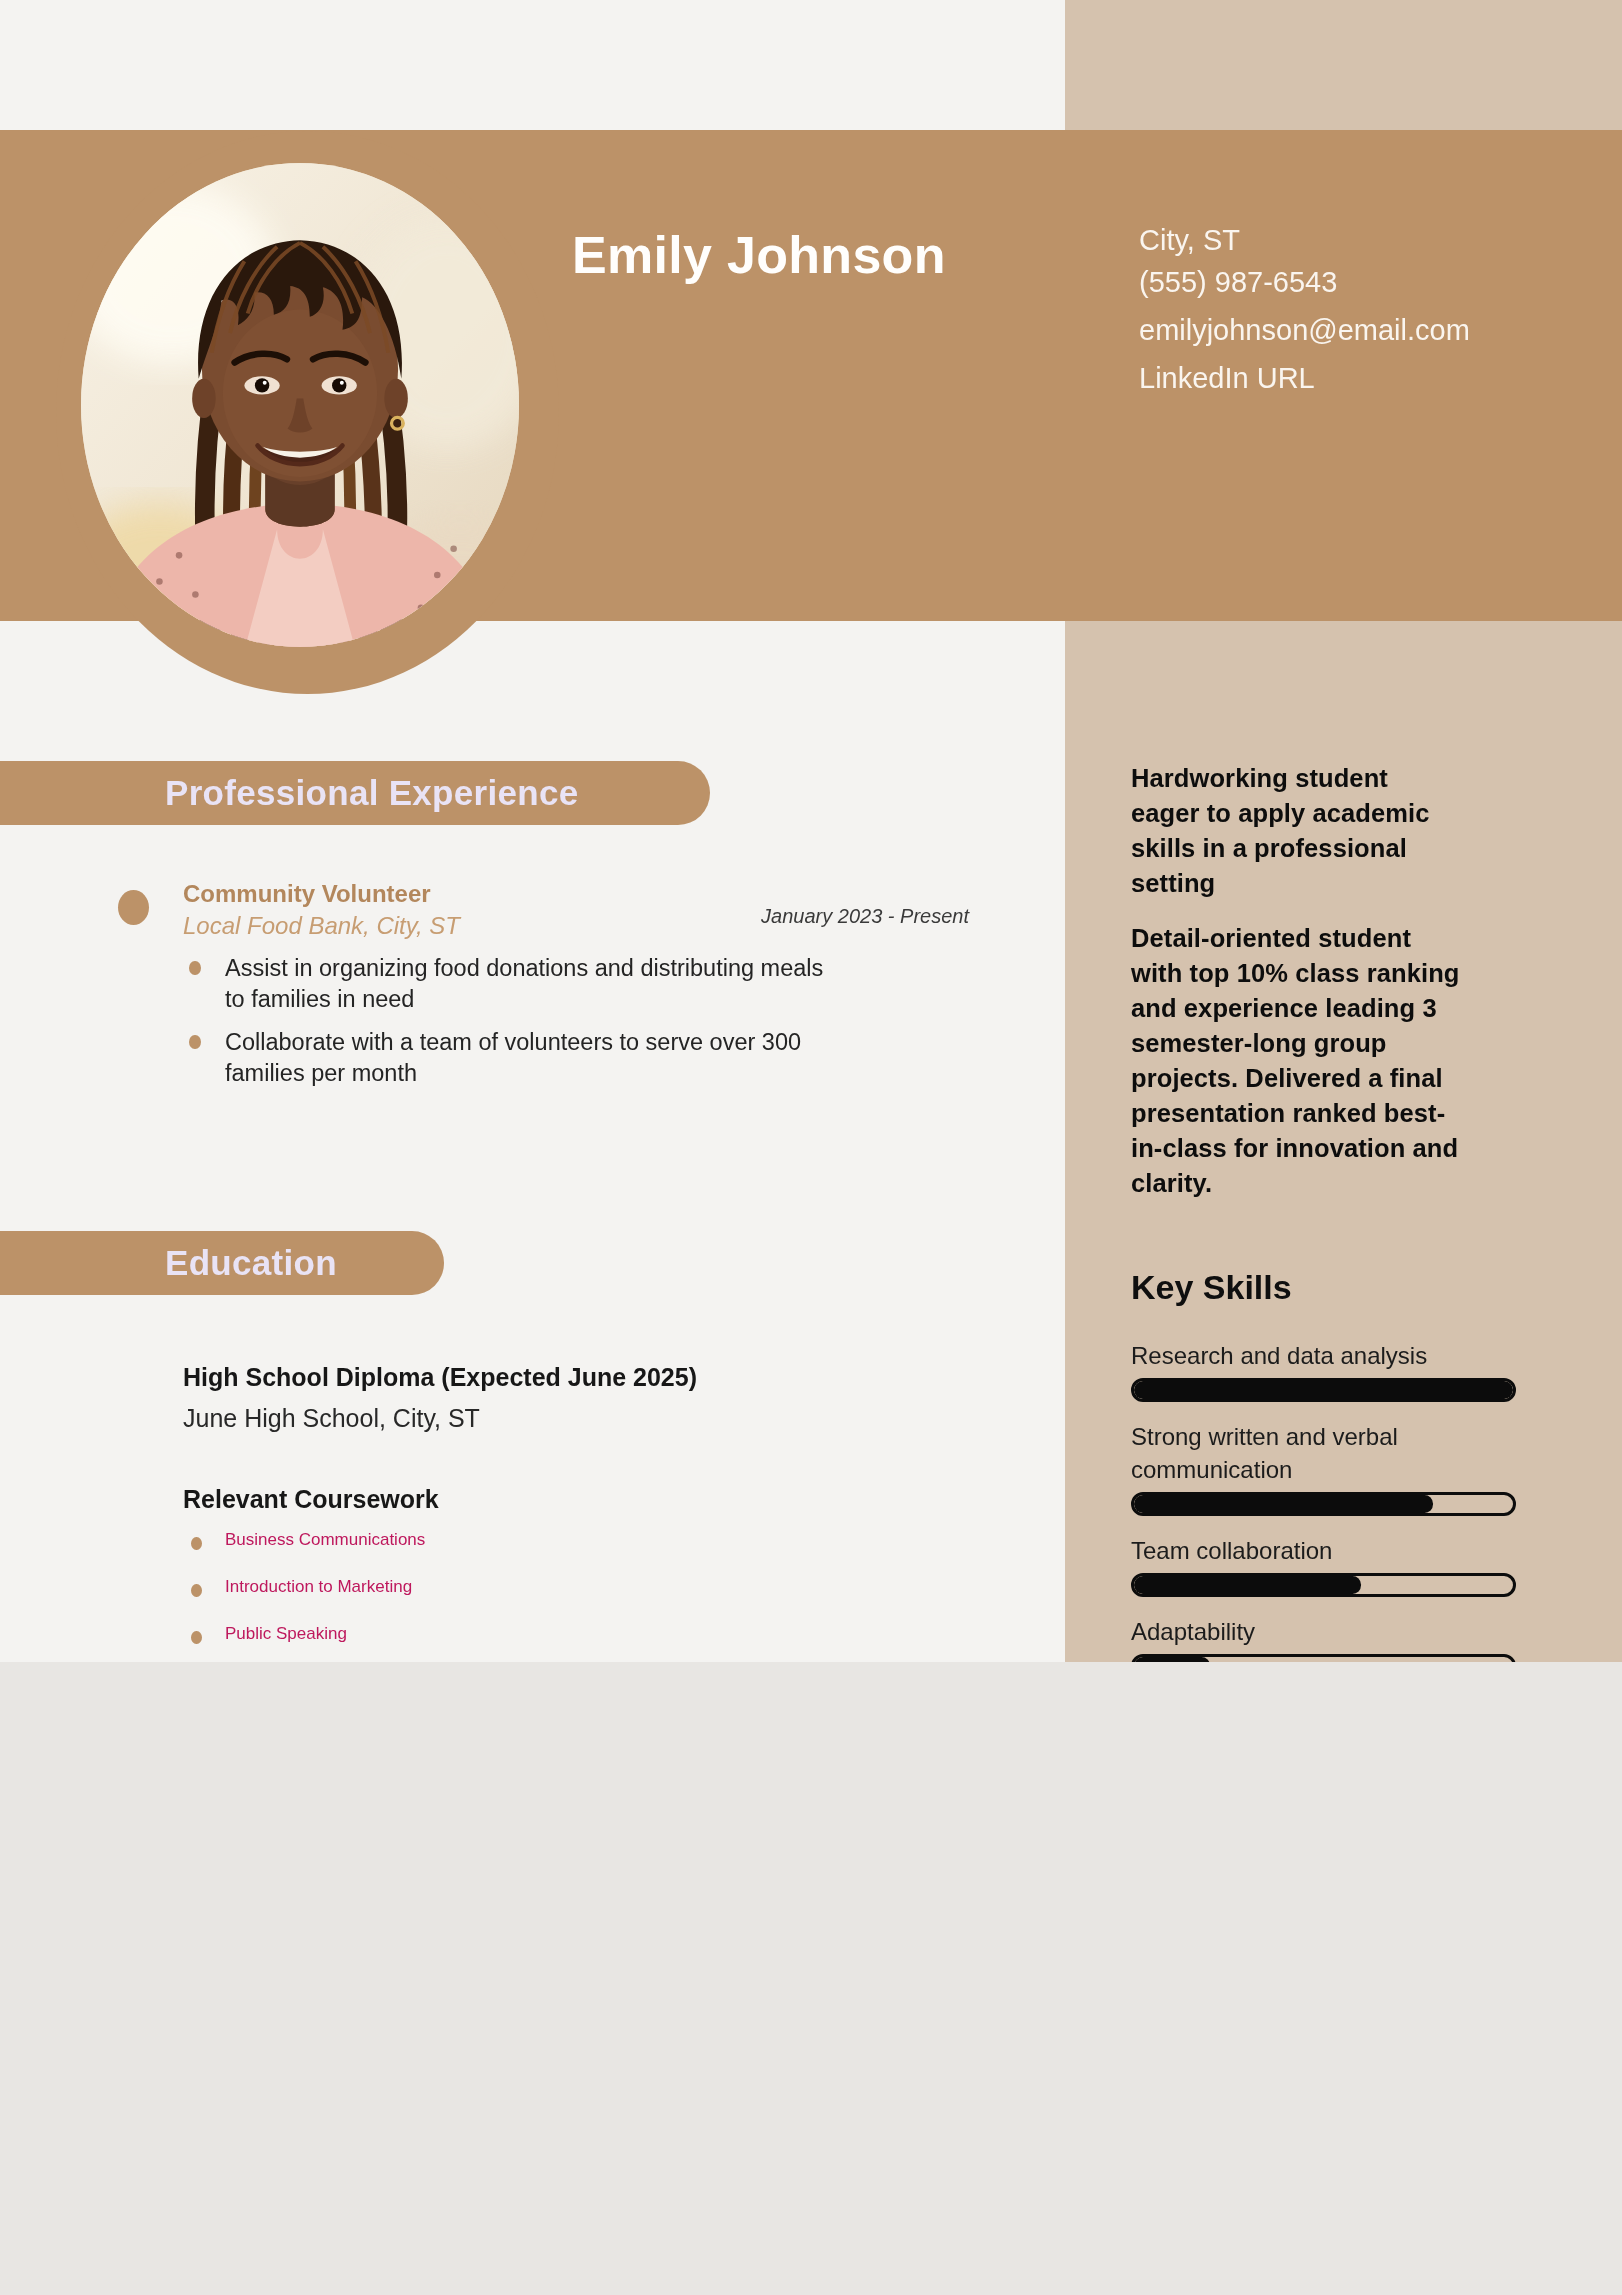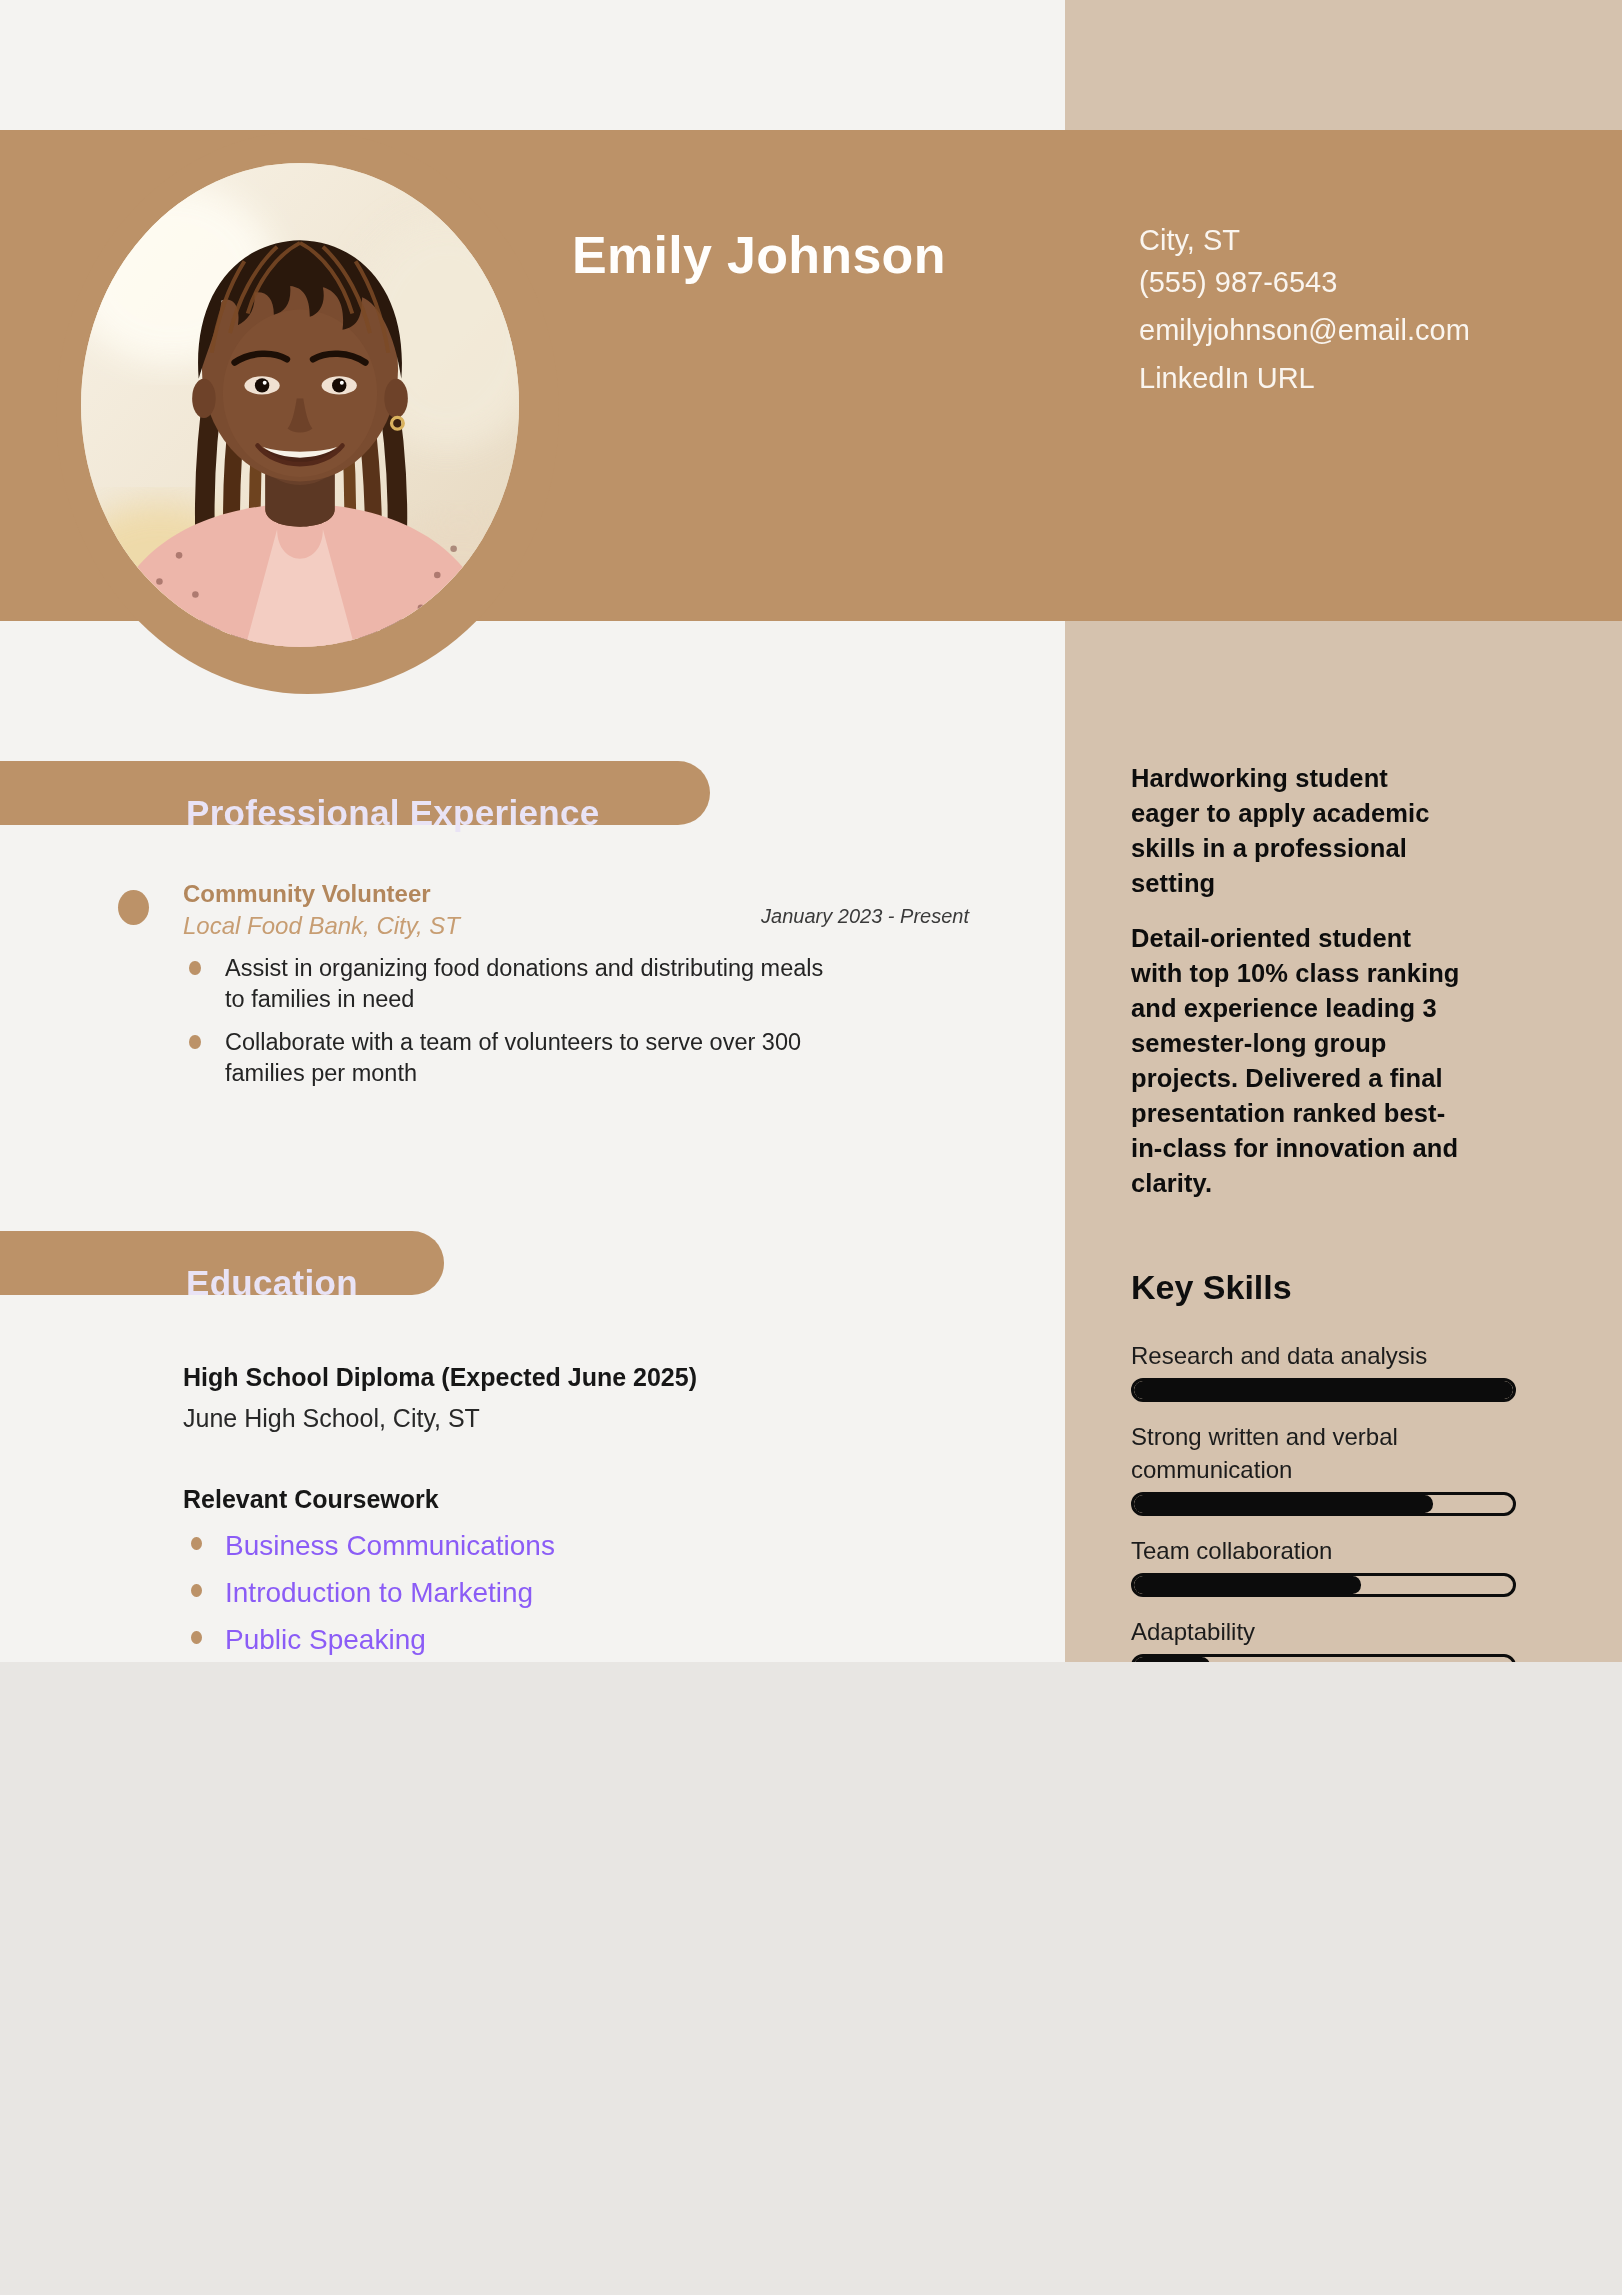--- a/index.html
+++ b/index.html
@@ -23,43 +23,43 @@
   }
   .contact{position:absolute; left:1139px; top:216px; font-size:29px; color:#faf5ef; line-height:48px;}
   .contact .c-line{white-space:nowrap;}
   .contact .c-first{margin-bottom:-5.9px;}
   
   .pill{
     position:absolute; left:0; height:64px; background:#bc9268;
     border-radius:0 32px 32px 0;
   }
   .pill .pill-label{
-    position:absolute; left:186px; top:0; line-height:64px;
-    font-size:35px; font-weight:bold; color:#e9e3f5; white-space:nowrap; letter-spacing:0.3px;margin-top:20px;
+    position:absolute; left:165px; top:0; line-height:64px;
+    font-size:35px; font-weight:bold; color:#e9e3f5; white-space:nowrap; letter-spacing:0.3px;
   }
   .pill-exp{top:761px; width:710px;}
   .pill-edu{top:1231px; width:444px;}
   
   .exp-dot{position:absolute; left:118px; top:890px; width:31px; height:35px; background:#bc9268; border-radius:50%;}
   .job-title{position:absolute; left:183px; top:880px; margin:0; font-size:24px; font-weight:bold; color:#b3875c; white-space:nowrap;}
   .job-company{position:absolute; left:183px; top:912px; font-size:24px; font-style:italic; color:#c79d72; white-space:nowrap;}
   .job-date{position:absolute; left:681px; top:905px; width:288px; text-align:right; font-size:20px; font-style:italic; color:#3a3a3a; white-space:nowrap;}
   .bullet-dot{position:absolute; width:11.8px; height:14.4px; background:#bc9268; border-radius:50%;}
   .bdot-1{left:189px; top:961px;}
   .bdot-2{left:189px; top:1035px;}
   .bullet-text{position:absolute; left:225px; width:745px; font-size:23.5px; color:#242424; line-height:31px; white-space:pre-line;}
   .btxt-1{top:953px;}
   .btxt-2{top:1027px;}
   
   .edu-degree{position:absolute; left:183px; top:1363px; margin:0; font-size:25px; font-weight:bold; color:#171717; white-space:nowrap;}
   .edu-school{position:absolute; left:183px; top:1404px; font-size:25px; color:#282828; white-space:nowrap;}
   .edu-course-title{position:absolute; left:183px; top:1485px; margin:0; font-size:25px; font-weight:bold; color:#171717; white-space:nowrap;}
   .course-dot{position:absolute; left:191px; width:10.5px; height:13px; background:#bc9268; border-radius:50%;}
   .cdot-0{top:1537px;} .cdot-1{top:1584px;} .cdot-2{top:1631px;}
-  .course-text{position:absolute; left:225px; font-size:28px; color:#8b5cf6; white-space:nowrap;text-align:center;}
+  .course-text{position:absolute; left:225px; font-size:17px; color:#be185d; white-space:nowrap;text-align:center;}
   .ctxt-0{top:1530px;} .ctxt-1{top:1577px;} .ctxt-2{top:1624px;}
   
   .side-content{position:absolute; left:1131px; top:761px; width:400px;}
   .summary-p{margin:0; font-size:25.5px; font-weight:bold; color:#0d0d0d; line-height:35px; white-space:pre-line; letter-spacing:0.1px;}
   .summary-p2{margin-top:19.6px;}
   .skills-title{margin:63px 0 0 0; font-size:34px; font-weight:bold; color:#0f0f0f; line-height:46px;}
   .skills-list{margin-top:29px;}
   .skill{margin-bottom:18px;}
   .skill-label{font-size:24px; color:#1c1c1c; line-height:33px; white-space:pre-line;}
   .skill-bar{

